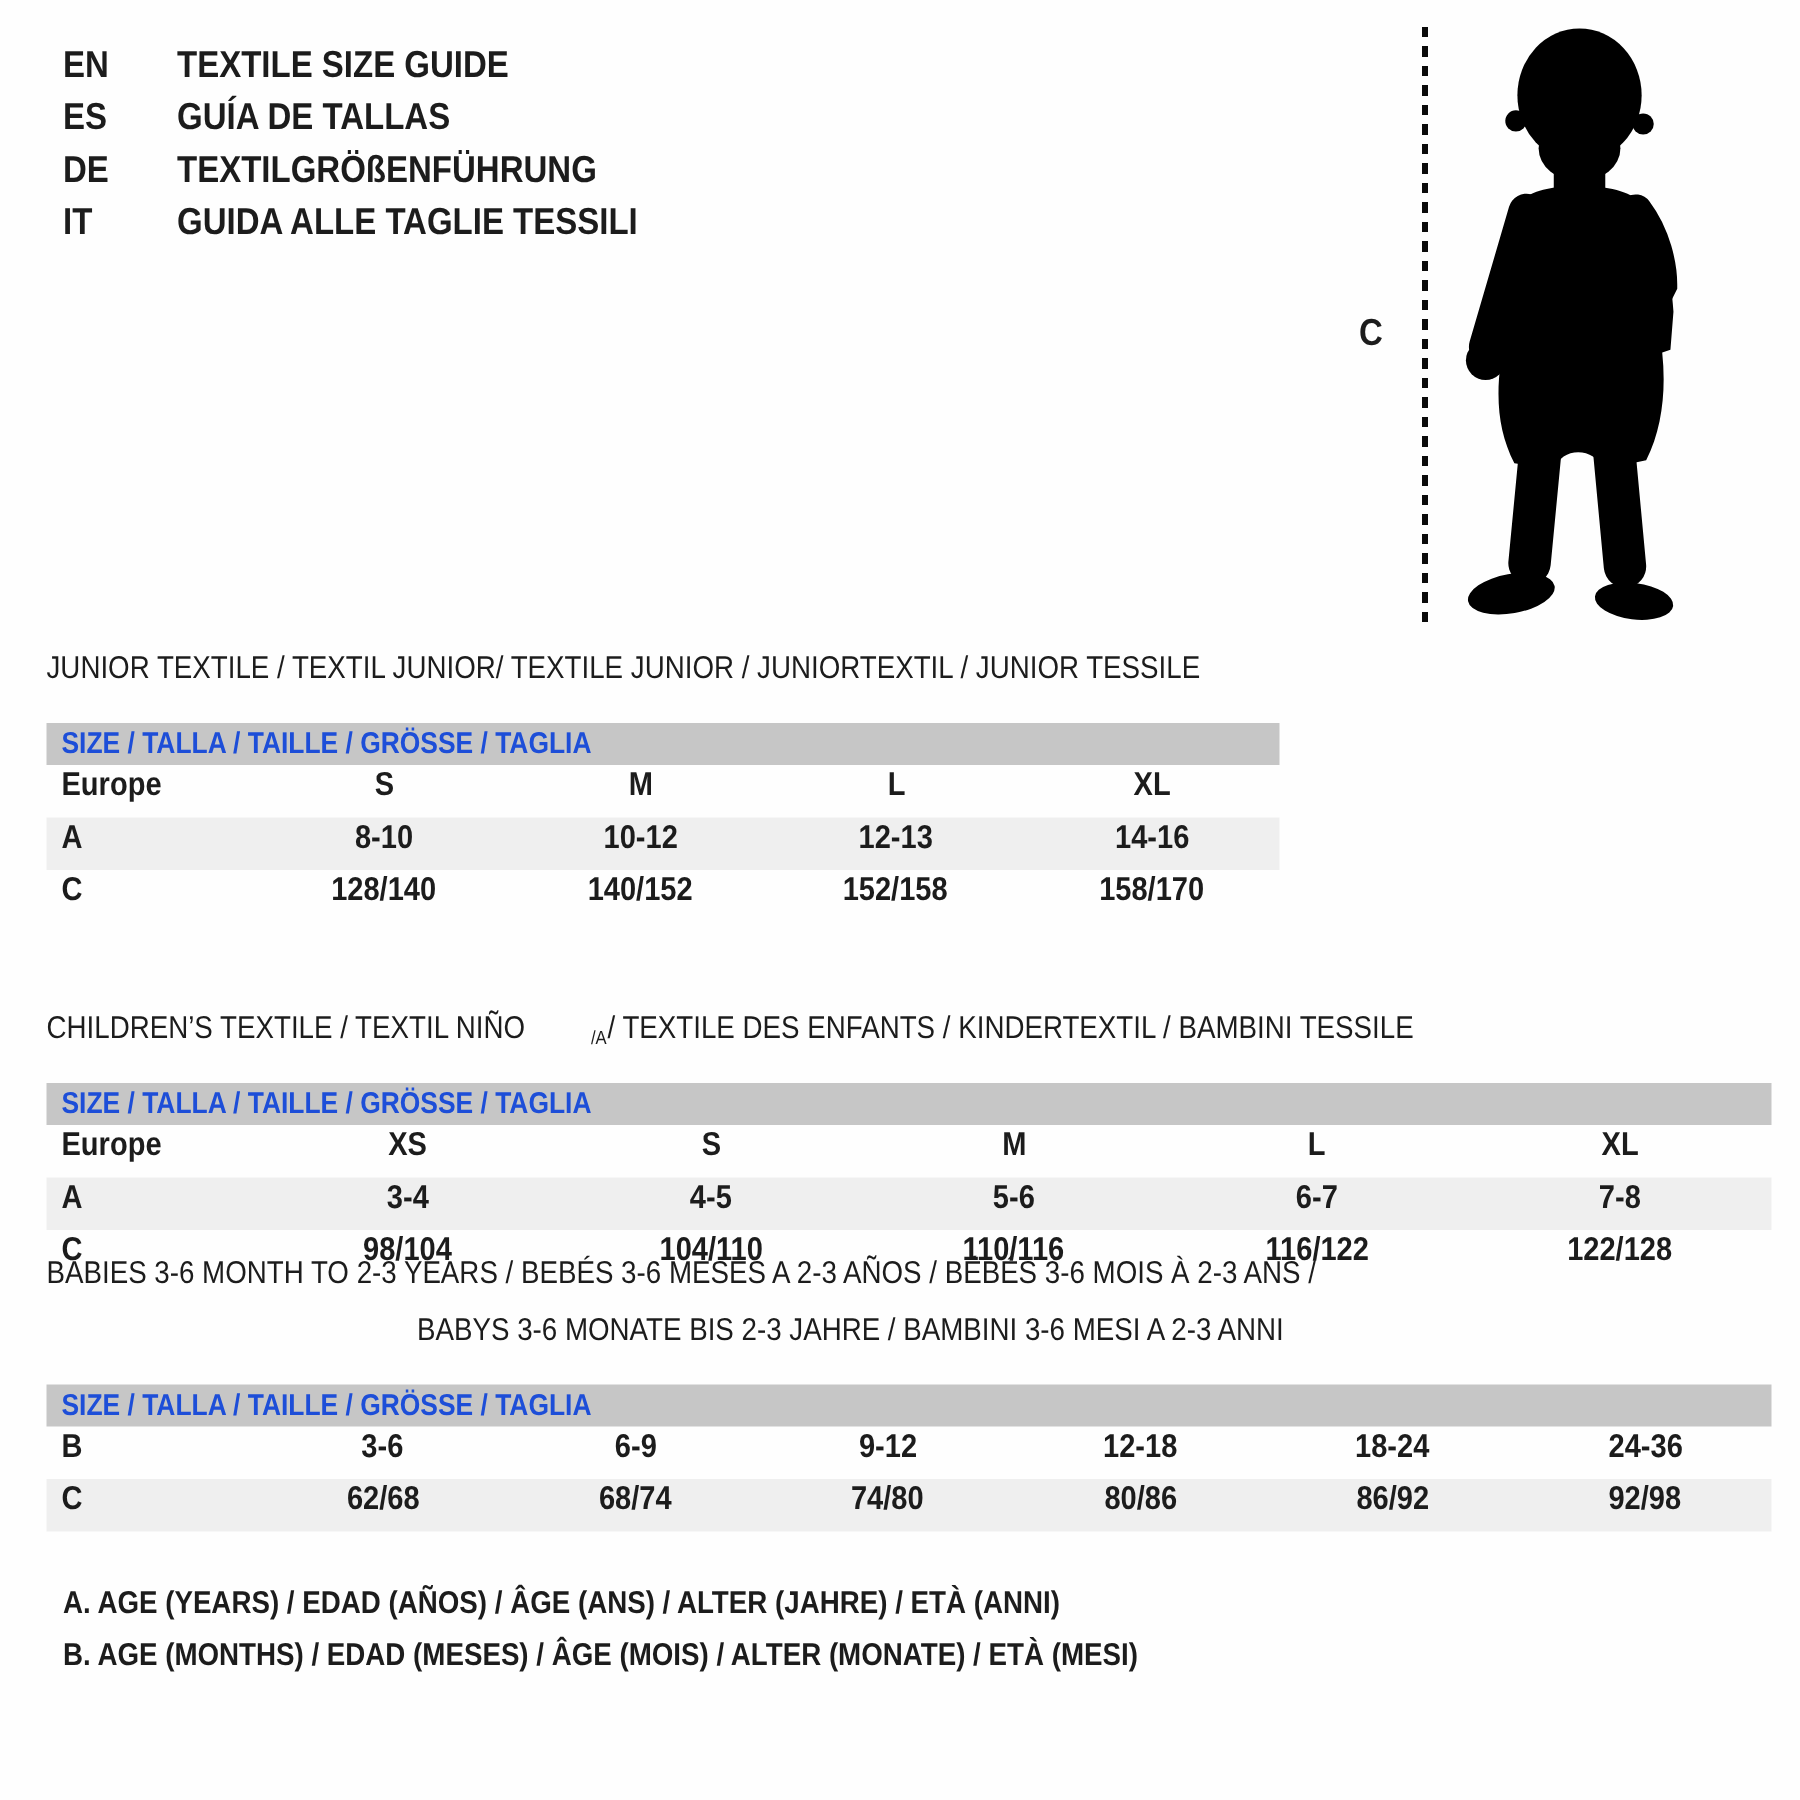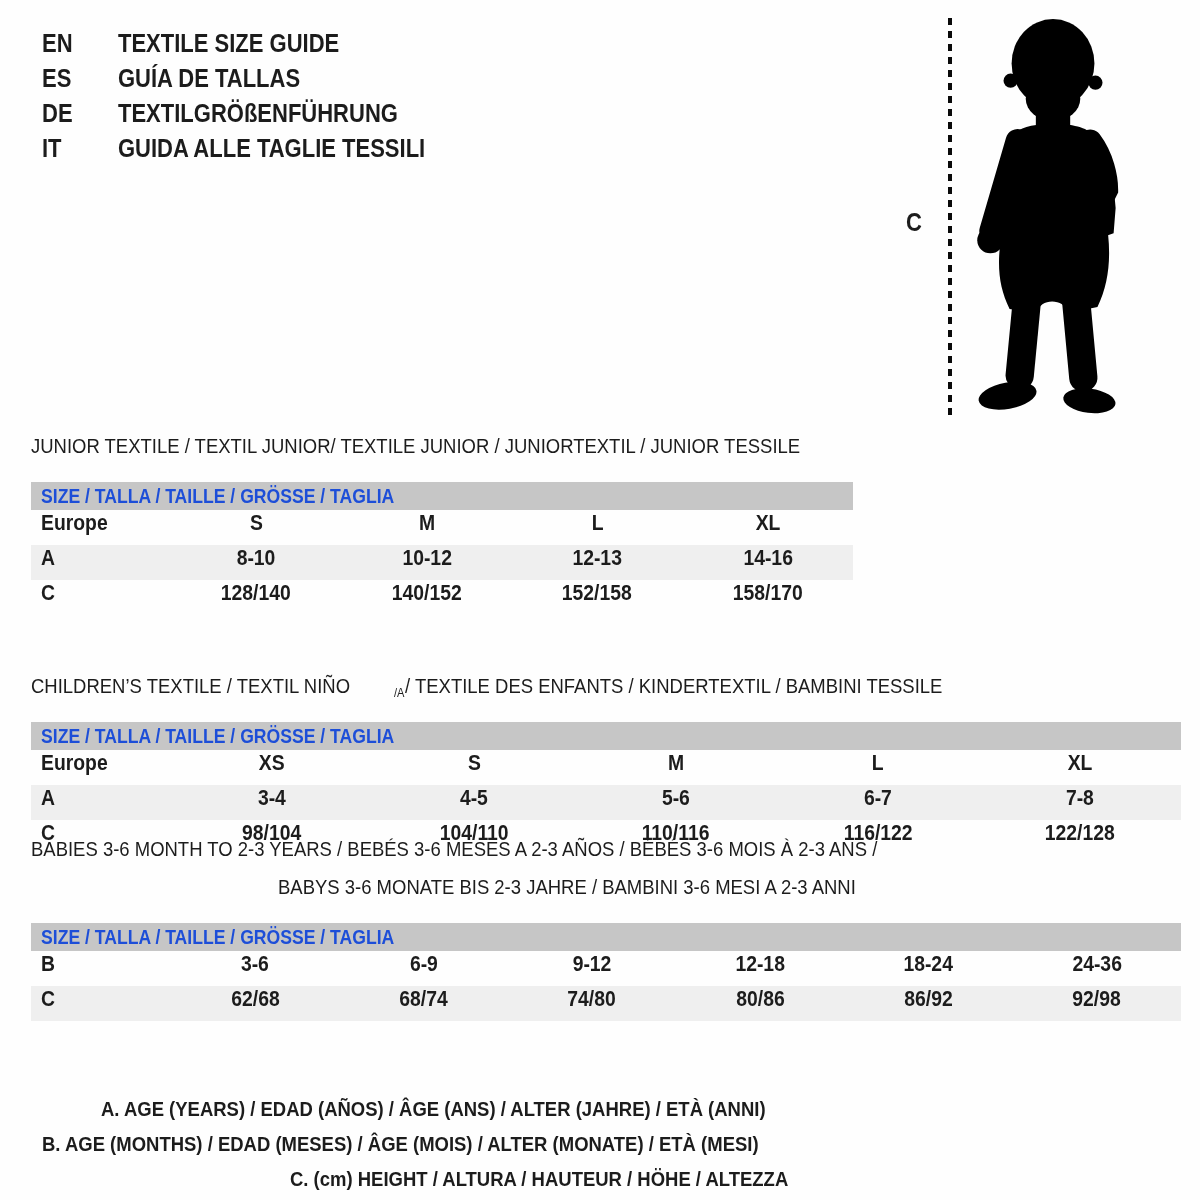--- a/index.html
+++ b/index.html
@@ -32,21 +32,21 @@
   .title-line{line-height:26px;height:26px;}
   .title-line + .title-line{margin-top:12px;text-align:center;}
   .size-bar{height:28px;line-height:28px;background:#c6c6c6;padding-left:10px;
             font-size:20px;font-weight:700;color:#1d4ed8;}
   .trow{display:flex;height:35px;font-size:22px;font-weight:700;text-decoration:underline;}
   .trow.shaded{background:#efefef;}
   .cell{flex:1;text-align:center;}
   .cell.label{flex:none;width:130px;padding-left:10px;text-align:left;}
 
   
-  .notes{position:absolute;left:42px;top:1096px;font-size:21px;font-weight:700;text-align:right;}
+  .notes{position:absolute;left:42px;top:1056px;font-size:21px;font-weight:700;}
   .note-line{height:35px;line-height:26px;}
 </style>
 </head>
 <body>
 
 <div id="page">
 
   <div class="lang-block">
     <div class="lang-row">
       <span class="lang-code"><span class="cnd-l">EN</span></span>
@@ -185,16 +185,15 @@
           <div class="cell"><span class="cnd-c">80/86</span></div>
           <div class="cell"><span class="cnd-c">86/92</span></div>
           <div class="cell"><span class="cnd-c">92/98</span></div>
         </div>
       </div>
   </div>
 
   <div class="notes">
     <div class="note-line"><span class="cnd-l">A. AGE (YEARS) / EDAD (AÑOS) / ÂGE (ANS) / ALTER (JAHRE) / ETÀ (ANNI)</span></div>
     <div class="note-line"><span class="cnd-l">B. AGE (MONTHS) / EDAD (MESES) / ÂGE (MOIS) / ALTER (MONATE) / ETÀ (MESI)</span></div>
-    <div class="note-line"><span class="cnd-l">C. (cm) HEIGHT / ALTURA / HAUTEUR / HÖHE / ALTEZZA</span></div>
   </div>
 
 </div>
 
 </body></html>

